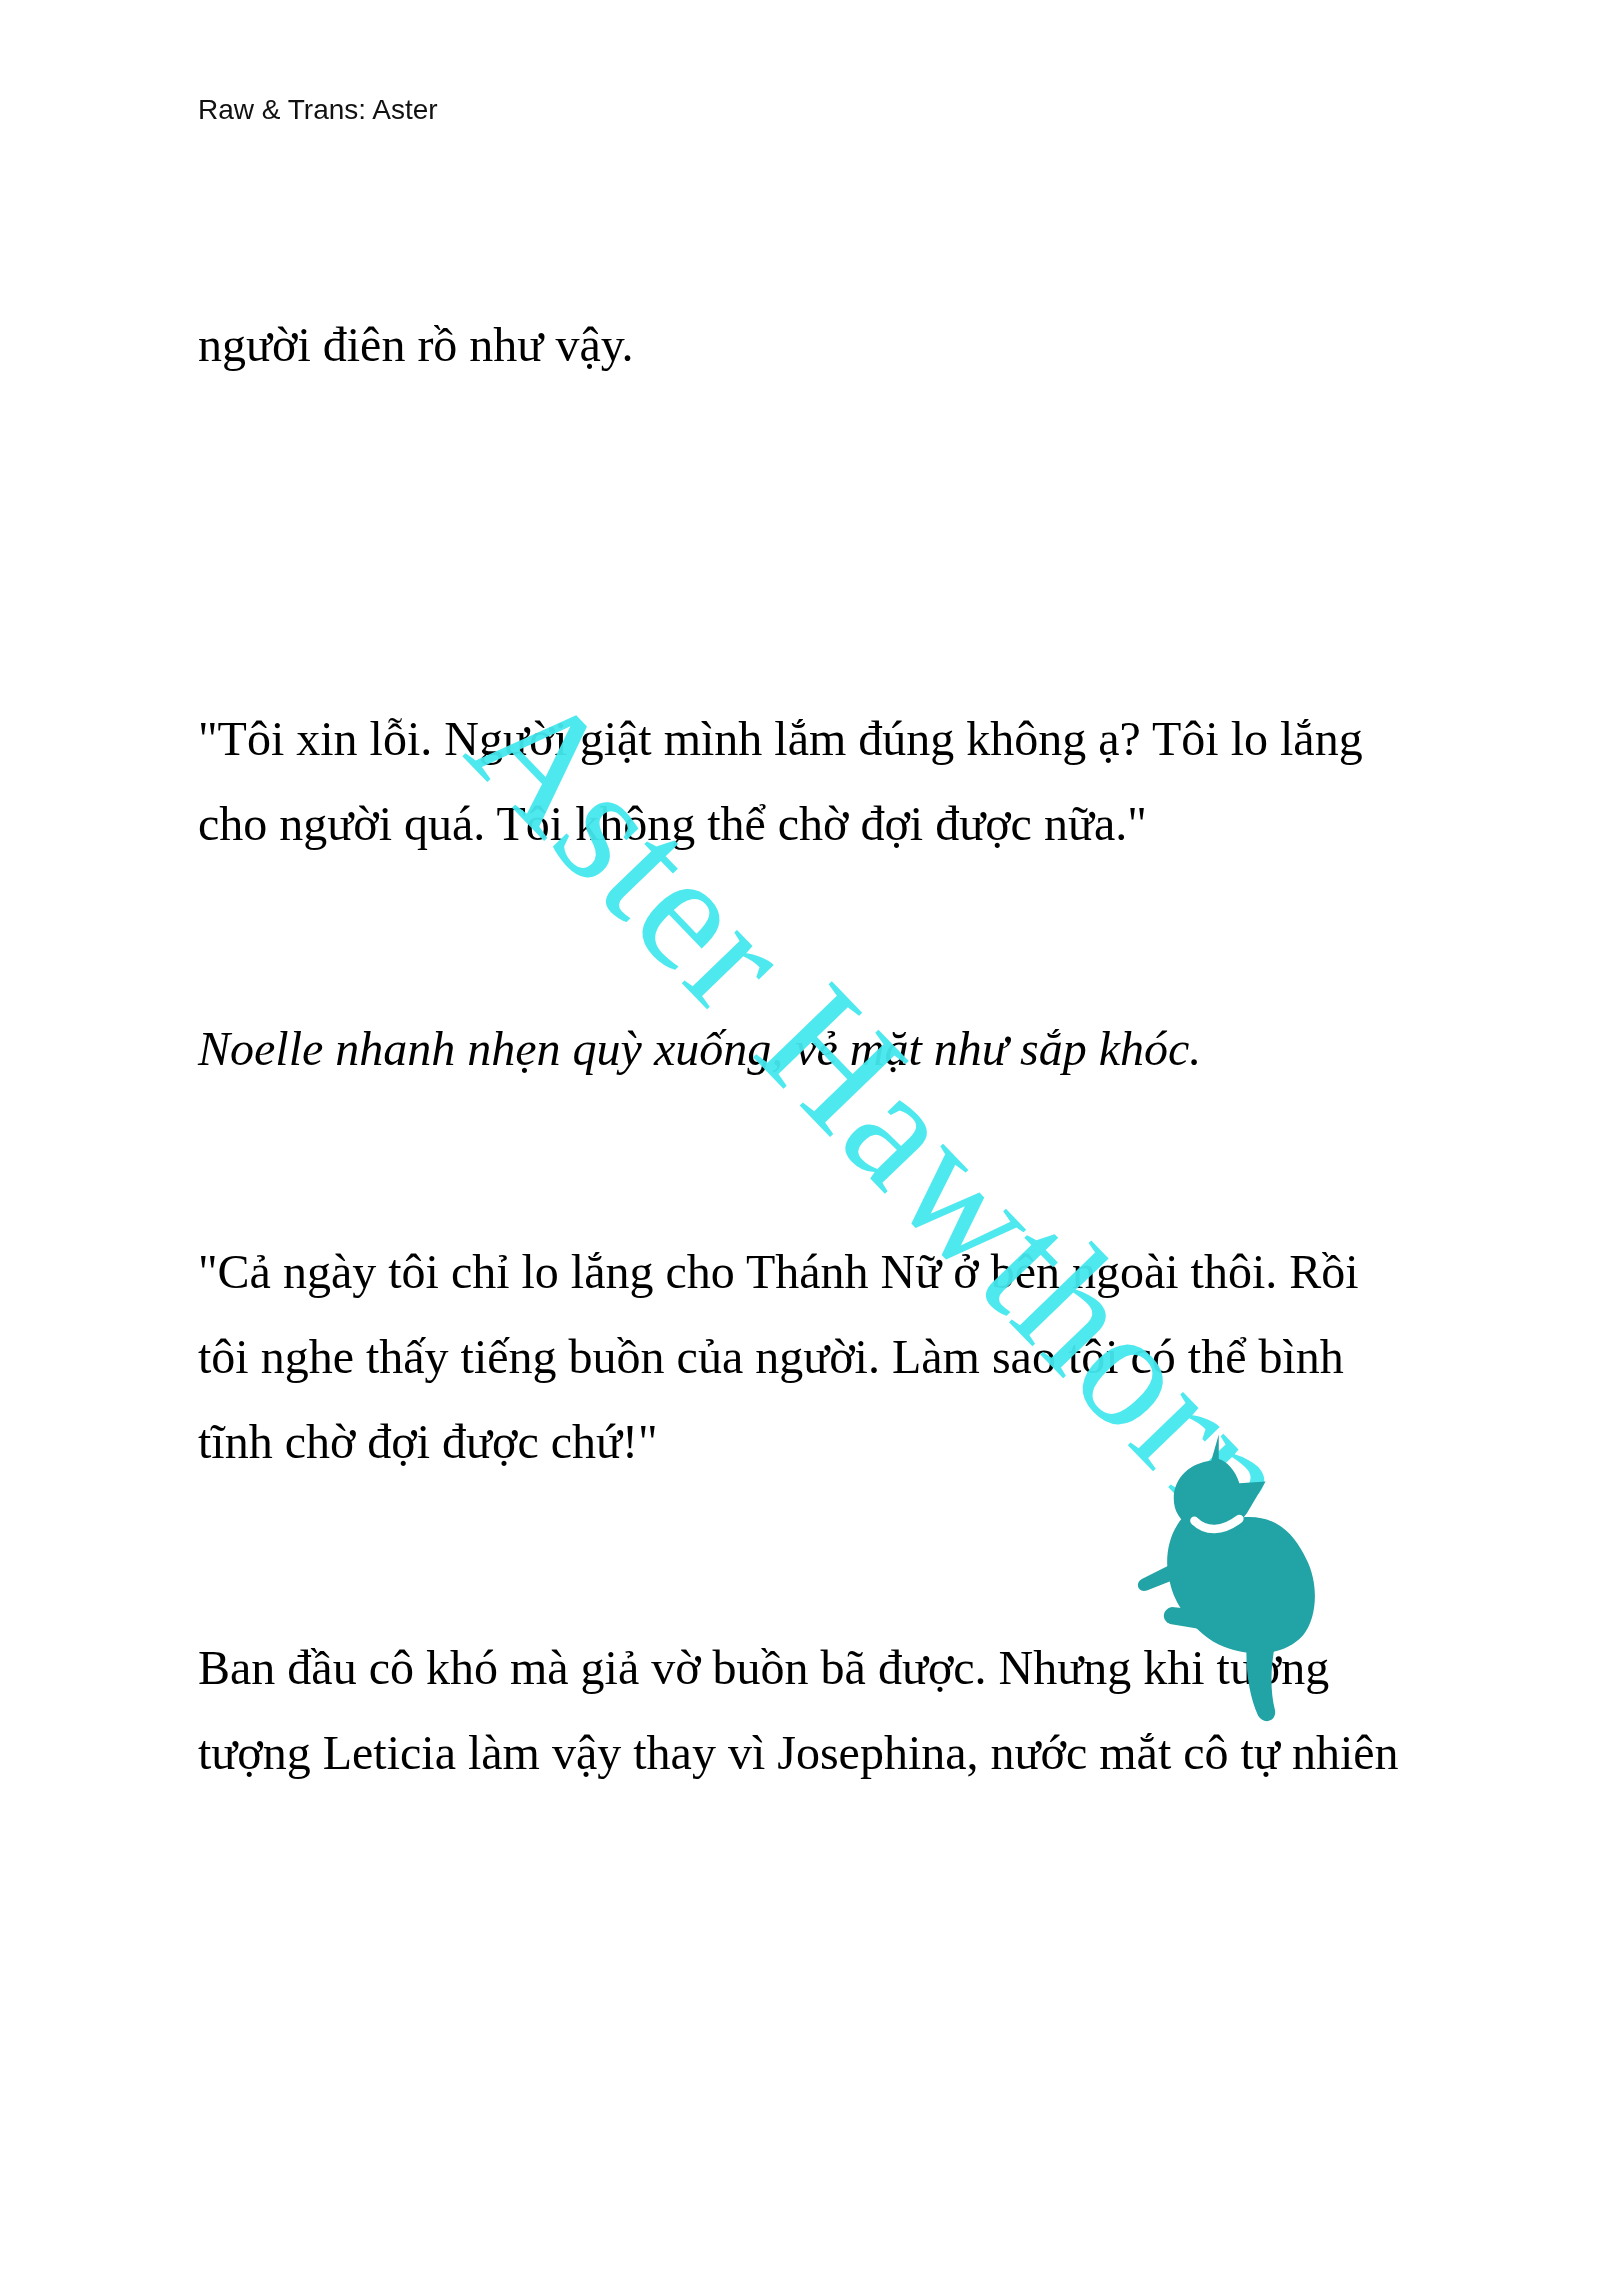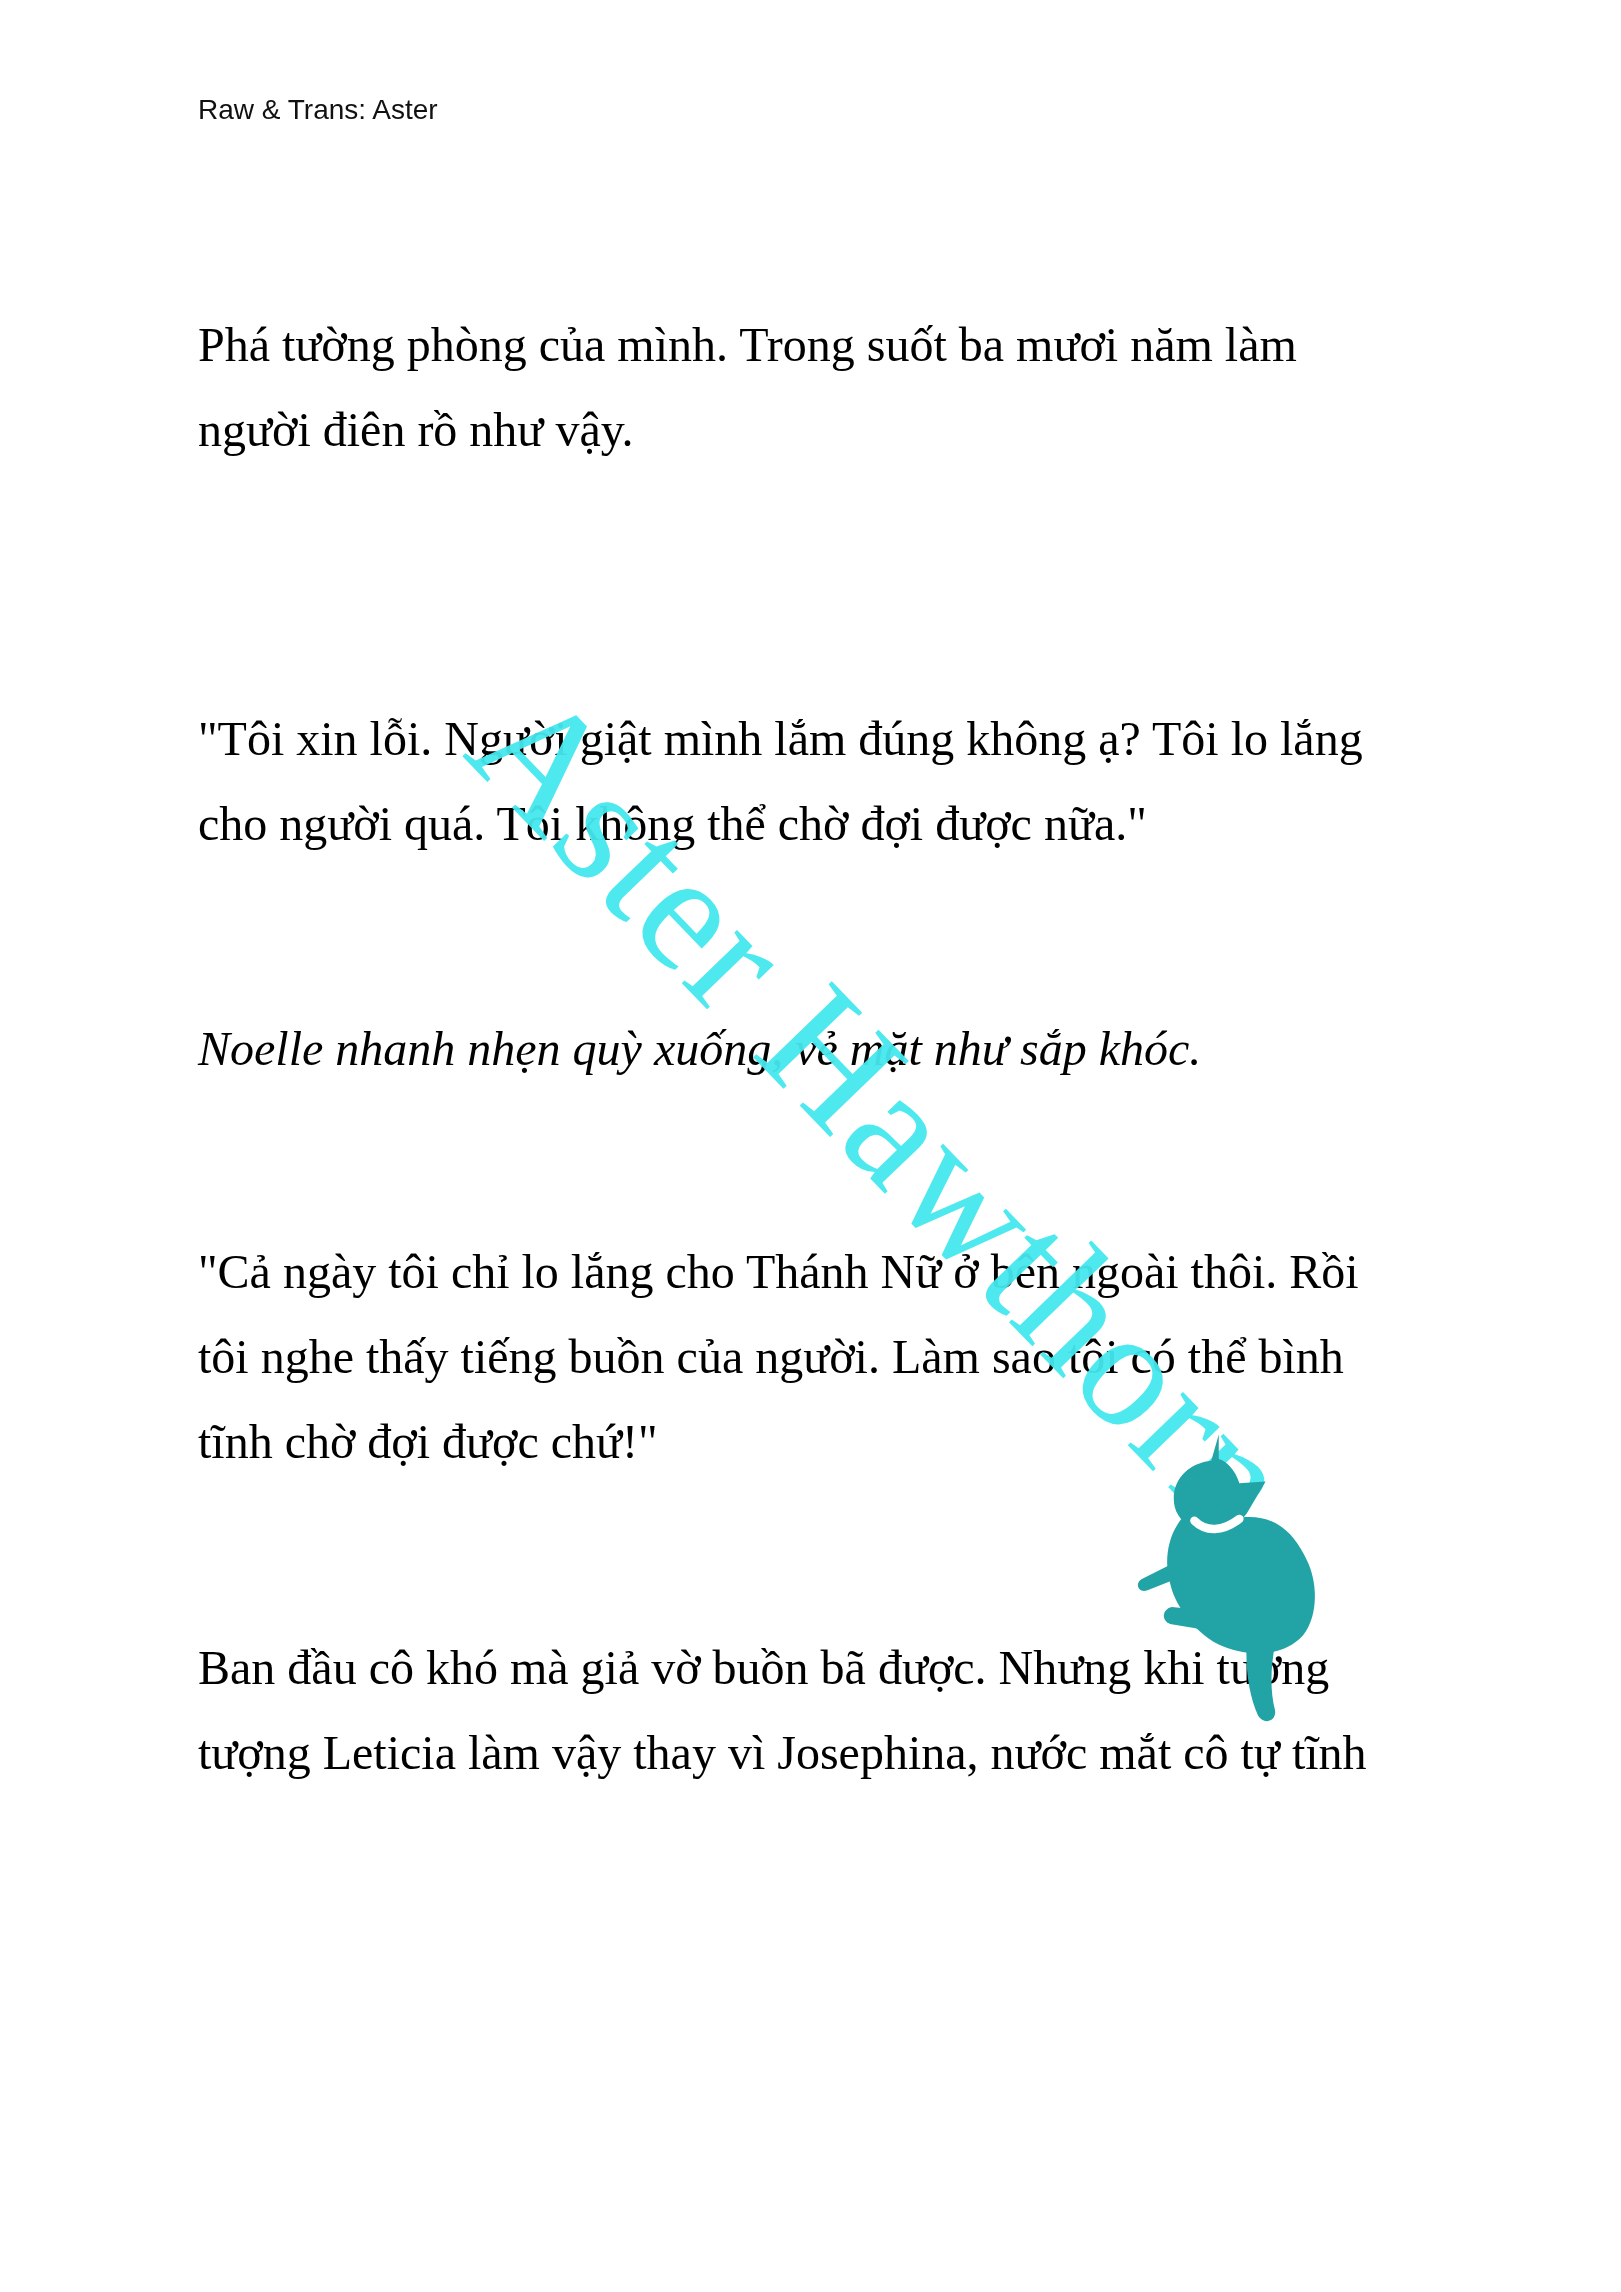--- a/index.html
+++ b/index.html
@@ -27,42 +27,41 @@
   .cat { position: absolute; left: 1125px; top: 1421px; width: 225px; height: 314px; }
 </style>
 </head>
 <body>
 
 <div class="page">
 
   <div class="header">Raw &amp; Trans: Aster</div>
 
   <div class="para" style="top:302px;">
-    <span class="line">Phá tường phòng của mình. Trong suốt ba mươi năm làm</span>
     <span class="line">người điên rồ như vậy.</span>
   </div>
 
   <div class="para" style="top:696px;">
     <span class="line">"Tôi xin lỗi. Người giật mình lắm đúng không ạ? Tôi lo lắng</span>
     <span class="line">cho người quá. Tôi không thể chờ đợi được nữa."</span>
   </div>
 
   <div class="para" style="top:1006px;font-style:italic;">
     <span class="line">Noelle nhanh nhẹn quỳ xuống, vẻ mặt như sắp khóc.</span>
   </div>
 
   <div class="para" style="top:1229px;">
     <span class="line">"Cả ngày tôi chỉ lo lắng cho Thánh Nữ ở bên ngoài thôi. Rồi</span>
     <span class="line">tôi nghe thấy tiếng buồn của người. Làm sao tôi có thể bình</span>
     <span class="line">tĩnh chờ đợi được chứ!"</span>
   </div>
 
   <div class="para" style="top:1625px;">
     <span class="line">Ban đầu cô khó mà giả vờ buồn bã được. Nhưng khi tưởng</span>
-    <span class="line">tượng Leticia làm vậy thay vì Josephina, nước mắt cô tự tĩnh</span>
+    <span class="line">tượng Leticia làm vậy thay vì Josephina, nước mắt cô tự nhiên</span>
   </div>
 
   <div class="watermark">Aster Hawthorn</div>
 
   <svg class="cat" viewBox="0 0 240 330" xmlns="http://www.w3.org/2000/svg">
     <g fill="#22a3a6">
 
       <path d="M100 12 L92 40 C70 42 52 58 52 80 C52 100 66 112 86 114 C104 116 122 108 130 96 L150 62 L122 64 C118 50 108 40 100 38 Z"></path>
 
       <path d="M62 100 C44 120 42 150 48 170 C52 190 70 220 100 236 C130 250 168 250 190 226 C206 206 206 170 194 146 C180 116 160 98 128 100 L88 110 Z"></path>

